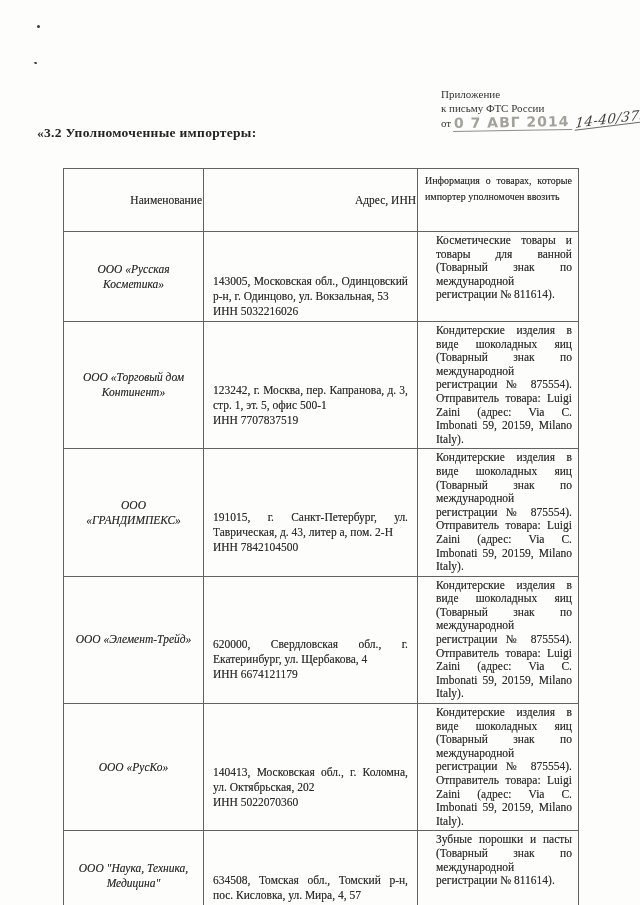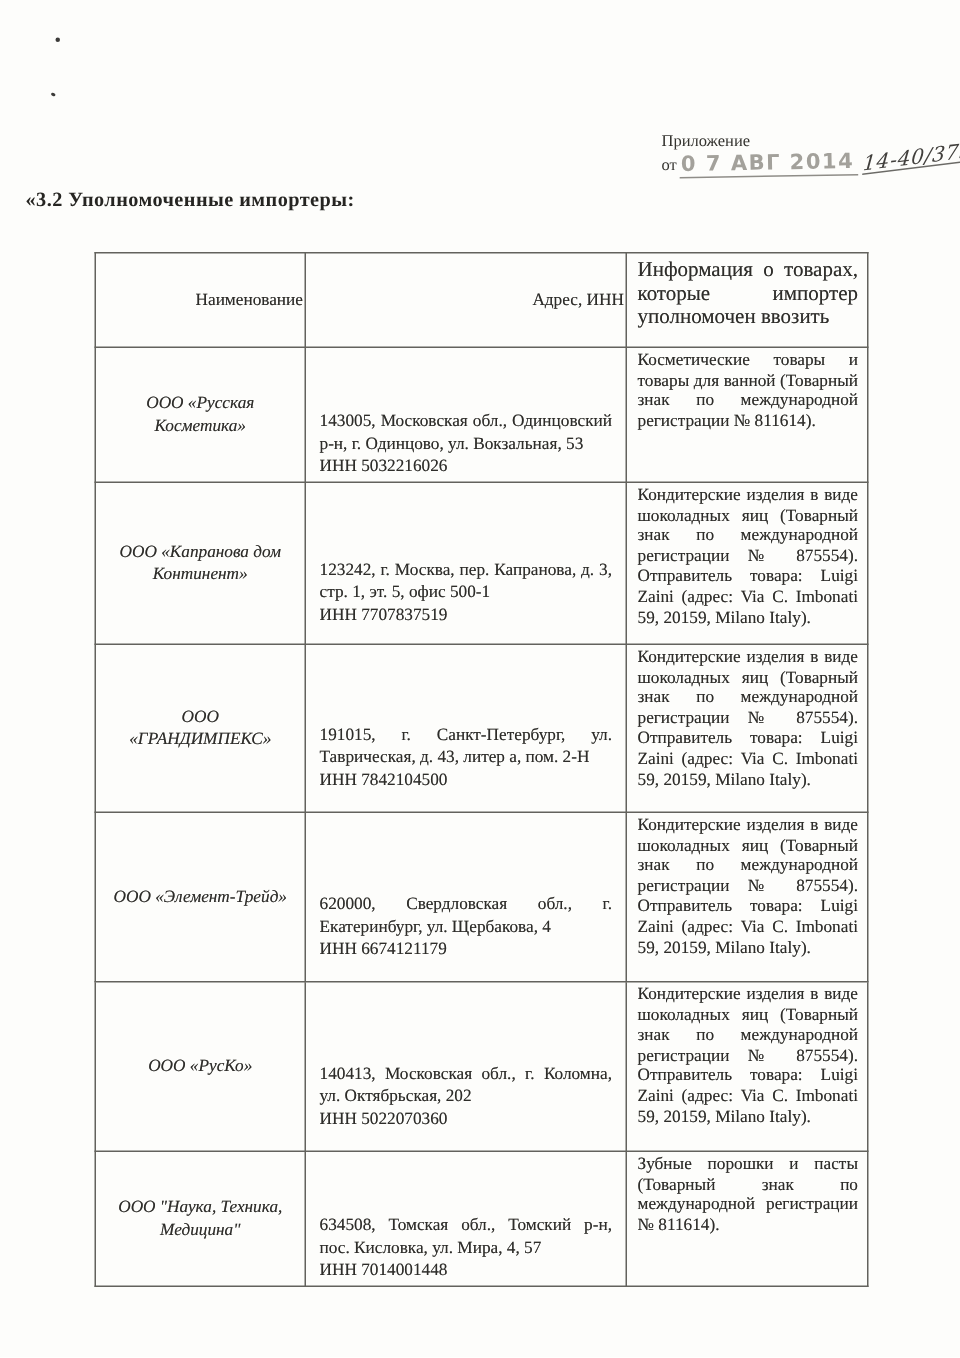--- a/index.html
+++ b/index.html
@@ -37,21 +37,21 @@
     font-size:13.5px; letter-spacing:0.5px;
     color:#413f3c;
     transform:rotate(-7deg) skewX(-12deg);
     position:relative; top:-5px; margin-left:3px;
     text-decoration:underline;
     text-decoration-color:#6b6a66;
     text-underline-offset:2px;
   }
 
   .doc-title {
-    position:absolute; left:17px; top:125px;
+    position:absolute; left:37px; top:125px;
     font-size:13.5px; font-weight:bold; letter-spacing:0.3px;
     color:#262522;
   }
 
   .tbl-wrap { position:absolute; left:63px; top:168px; }
   table.importers {
     width:515px;
     border-collapse:collapse;
     table-layout:fixed;
   }
@@ -69,35 +69,36 @@
   tr.row-2     { height:112px; }
   tr.row-3     { height:113px; }
   tr.row-4     { height:113px; }
   tr.row-5     { height:70px; }
 
   .cell-name { text-align:center; vertical-align:middle; padding:2px 10px; line-height:15px;font-style:italic; }
   .cell-addr { vertical-align:middle; padding:2px 9px; }
   .addr-text { text-align:justify; line-height:15px;margin-top:40px; }
   .inn-text  { line-height:15px; }
   .cell-info { vertical-align:top; padding:2px 6px 2px 7px; }
-  .info-text { text-align:justify; line-height:13.6px; }
+  .info-text { text-align:justify; line-height:13.6px;margin-left:11px; }
   .hdr-name, .hdr-addr { text-align:right; vertical-align:middle; line-height:15px; }
   .hdr-info  { vertical-align:top; padding:4px 6px 2px 7px; }
-  .hdr-info .info-hdr-text { text-align:justify; line-height:15.5px; font-size:14px; }
+  .hdr-info .info-hdr-text { text-align:justify; line-height:15.5px; font-size:10px; }
 </style>
 </head>
 <body>
 
 <div class="page">
 
   <span class="speck s1"></span>
   <span class="speck s2"></span>
 
   <div class="annex">
     <div>Приложение</div>
+    <div>к письму ФТС России</div>
     <div class="annex-line3">
       <span>от</span><span class="stamp">0 7 АВГ 2014</span><span class="handwritten">14-40/37561</span>
     </div>
   </div>
 
   <div class="doc-title">«3.2 Уполномоченные импортеры:</div>
 
   <div class="tbl-wrap">
     <table class="importers">
       <colgroup>
@@ -119,21 +120,21 @@
         <td class="cell-addr">
           <div class="addr-text">143005, Московская обл., Одинцовский р-н, г. Одинцово, ул. Вокзальная, 53</div>
           <div class="inn-text">ИНН 5032216026</div>
         </td>
         <td class="cell-info">
           <div class="info-text">Косметические товары и товары для ванной (Товарный знак по международной регистрации № 811614).</div>
         </td>
       </tr>
 
       <tr class="row-1">
-        <td class="cell-name">ООО «Капранова дом Континент»</td>
+        <td class="cell-name">ООО «Торговый дом Континент»</td>
         <td class="cell-addr">
           <div class="addr-text">123242, г. Москва, пер. Капранова, д. 3, стр. 1, эт. 5, офис 500-1</div>
           <div class="inn-text">ИНН 7707837519</div>
         </td>
         <td class="cell-info">
           <div class="info-text">Кондитерские изделия в виде шоколадных яиц (Товарный знак по международной регистрации № 875554). Отправитель товара: Luigi Zaini (адрес: Via C. Imbonati 59, 20159, Milano Italy).</div>
         </td>
       </tr>
 
       <tr class="row-2">

